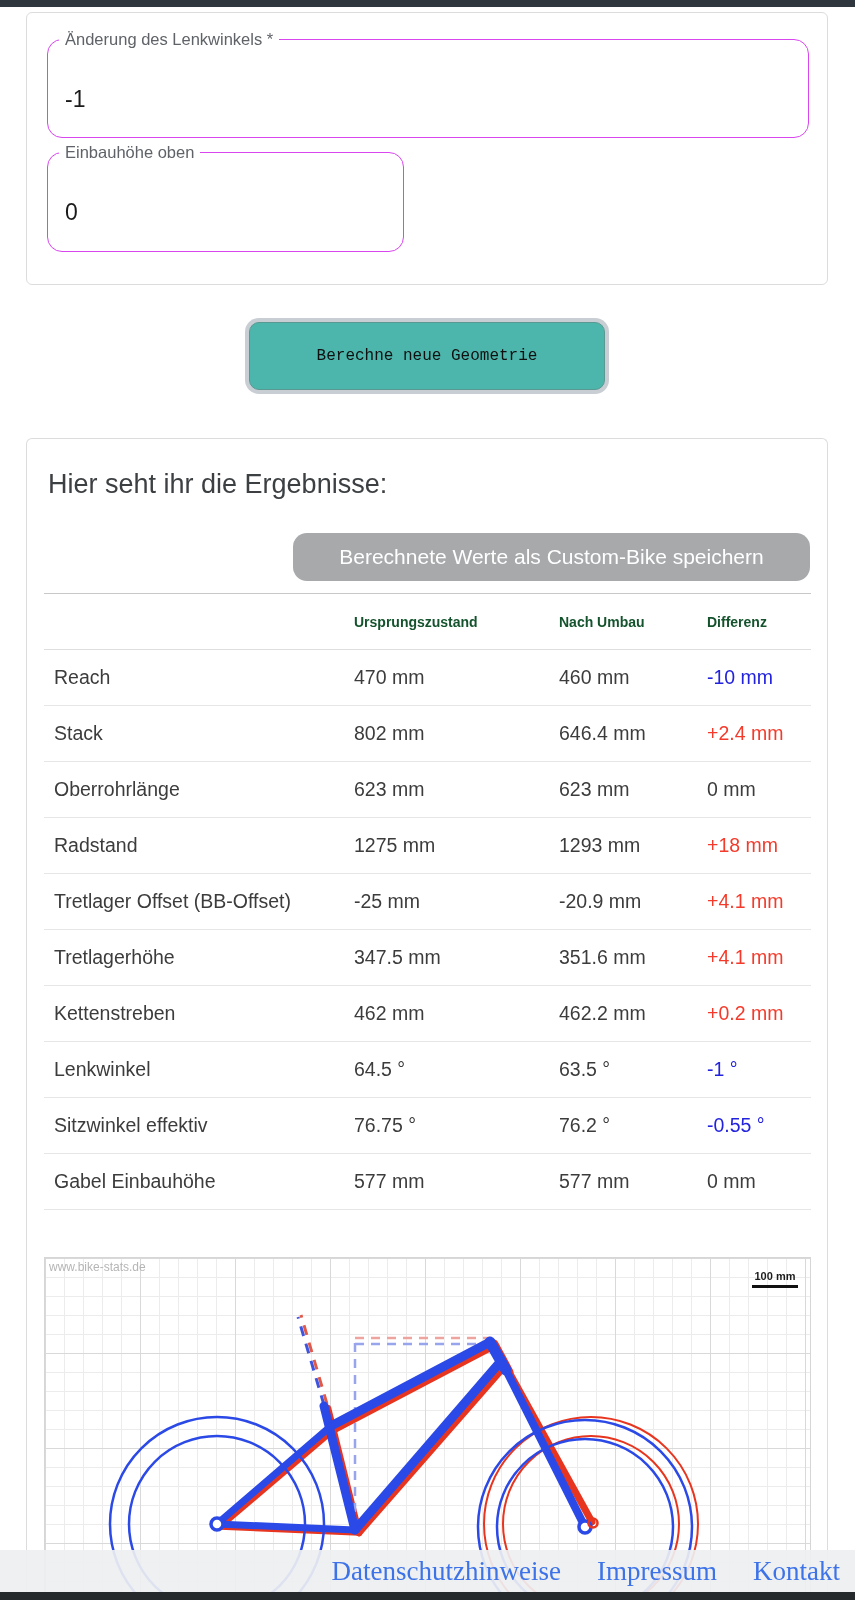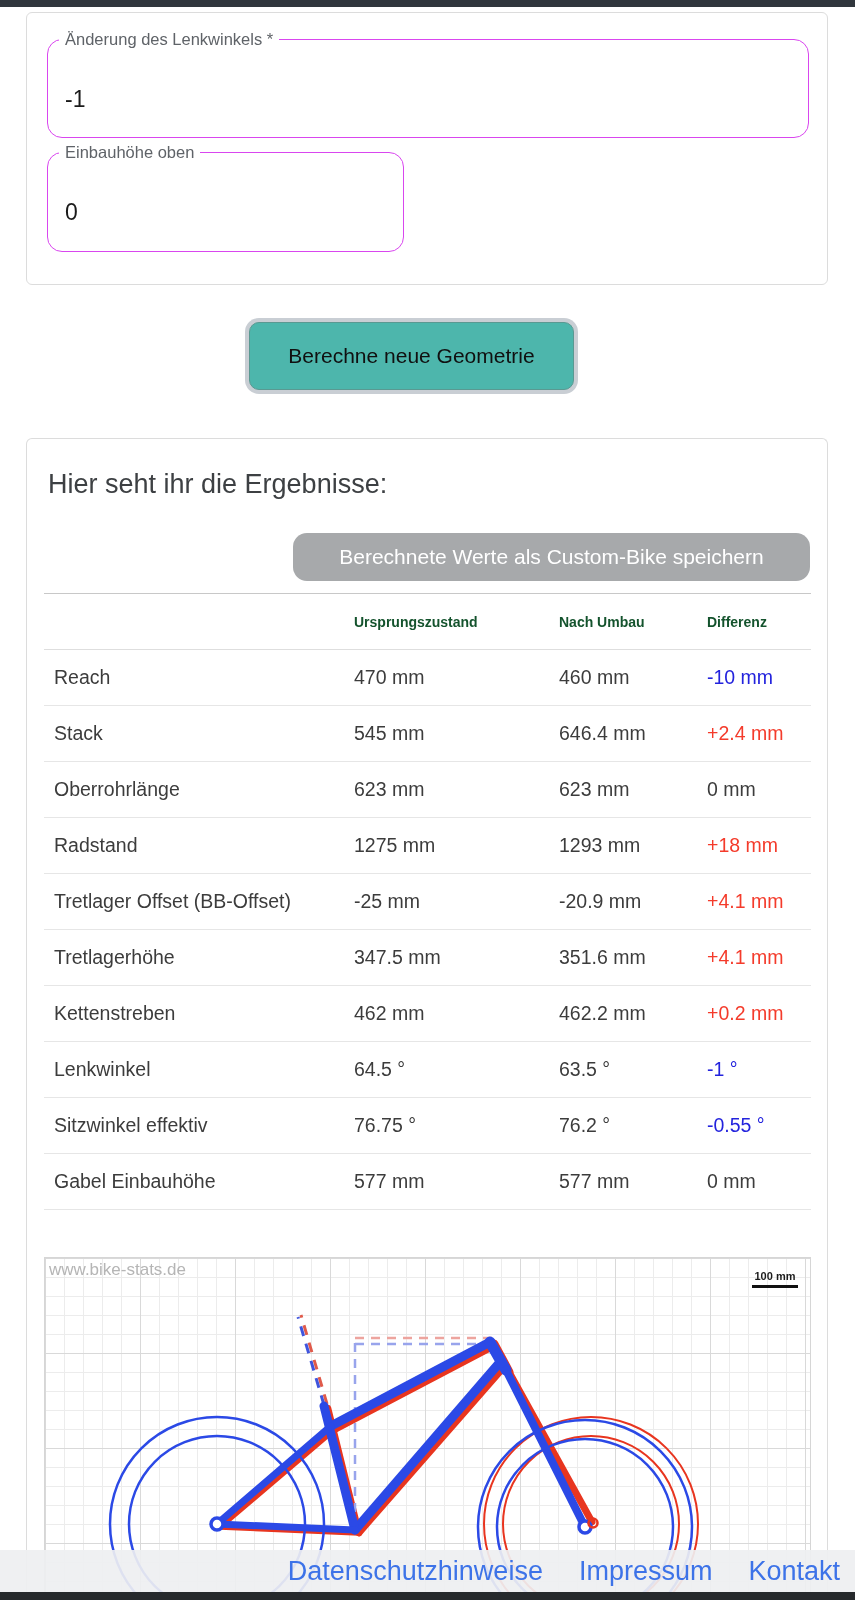--- a/index.html
+++ b/index.html
@@ -17,24 +17,24 @@
   
   .mfield{position:absolute;border:1px solid #d946ef;border-radius:15px;background:#fff;}
   #field-lenkwinkel{left:20px;top:26px;width:760px;height:97px;}
   #field-oben{left:20px;top:139px;width:355px;height:98px;}
   #field-unten{left:429px;top:139px;width:352px;height:98px;}
   .mlabel{position:absolute;top:-10px;left:11px;background:#fff;padding:0 6px;
           font-size:16.5px;color:#5f6368;white-space:nowrap;}
   .mvalue{position:absolute;left:17px;top:46px;font-size:23px;color:#1a1a1a;}
 
   
-  #calc-button{position:absolute;left:249px;top:322px;width:325px;height:68px;
+  #calc-button{position:absolute;left:249px;top:322px;width:356px;height:68px;
      background:#4db6ac;border:1px solid #5a9992;border-radius:10px;
-     box-shadow:0 0 0 4px #c9ced4;font-family:Liberation Sans, sans-serif;
-     font-size:21px;color:#101010;display:flex;align-items:center;justify-content:center;cursor:pointer;}
+     box-shadow:0 0 0 4px #c9ced4;font-family:Liberation Mono, monospace;
+     font-size:16px;color:#101010;display:flex;align-items:center;justify-content:center;cursor:pointer;}
 
   
   #results-heading{position:absolute;left:21px;top:30px;font-size:27px;color:#3d4043;}
   #save-button{position:absolute;right:17px;top:94px;width:517px;height:48px;
      background:#a7a9ab;color:#fff;border:none;border-radius:14px;font-family:inherit;
      font-size:21px;display:flex;align-items:center;justify-content:center;cursor:pointer;}
 
   #results-table{position:absolute;left:17px;top:154px;width:767px;border-collapse:collapse;
      border-top:1px solid #c8c8c8;table-layout:fixed;}
   #results-table th{font-size:14px;font-weight:bold;color:#14532d;text-align:left;height:55px;
@@ -47,31 +47,31 @@
 
   
   .diagram{position:absolute;left:17px;top:818px;width:767px;height:344px;
      border:1px solid #d6d6d6;box-sizing:border-box;background-color:#fff;
      background-image:
        linear-gradient(to right,#d9d9d9 1px,transparent 1px),
        linear-gradient(to bottom,#d9d9d9 1px,transparent 1px),
        linear-gradient(to right,#ececec 1px,transparent 1px),
        linear-gradient(to bottom,#ececec 1px,transparent 1px);
      background-size:95px 95px,95px 95px,19px 19px,19px 19px;}
-  .watermark{position:absolute;left:4px;top:2px;font-size:17px;color:#b5b5b5;}
+  .watermark{position:absolute;left:4px;top:2px;font-size:12px;color:#b5b5b5;}
   .scale{position:absolute;right:12px;top:12px;width:46px;text-align:center;}
   .scale-label{font-size:11px;font-weight:bold;color:#1c1c1c;white-space:nowrap;}
   .scale-bar{width:46px;height:3px;background:#111;margin-top:3px;}
   .diagram svg{position:absolute;left:0;top:0;}
 
   
   .footer{position:absolute;left:0;top:1550px;width:855px;height:42px;
      background:rgba(238,239,241,0.92);z-index:20;display:flex;align-items:center;
      justify-content:flex-end;gap:36px;padding-right:15px;box-sizing:border-box;}
-  .footer a{font-size:27px;color:#3d73e8;text-decoration:none;cursor:pointer;}
+  .footer a{font-size:27px;color:#3d73e8;text-decoration:none;cursor:pointer;font-family:Liberation Serif, serif;}
 </style>
 </head>
 <body>
 
 <div class="screen">
 
   <div class="topbar"></div>
 
   <div class="card" id="card-form">
     <div class="mfield" id="field-lenkwinkel">
@@ -107,21 +107,21 @@
         </thead>
       <tbody>
           <tr>
             <td>Reach</td>
             <td>470 mm</td>
             <td>460 mm</td>
             <td class="diff-blue">-10 mm</td>
           </tr>
           <tr>
             <td>Stack</td>
-            <td>545 mm</td>
+            <td>802 mm</td>
             <td>646.4 mm</td>
             <td class="diff-red">+2.4 mm</td>
           </tr>
           <tr>
             <td>Oberrohrlänge</td>
             <td>623 mm</td>
             <td>623 mm</td>
             <td class="diff-neutral">0 mm</td>
           </tr>
           <tr>

